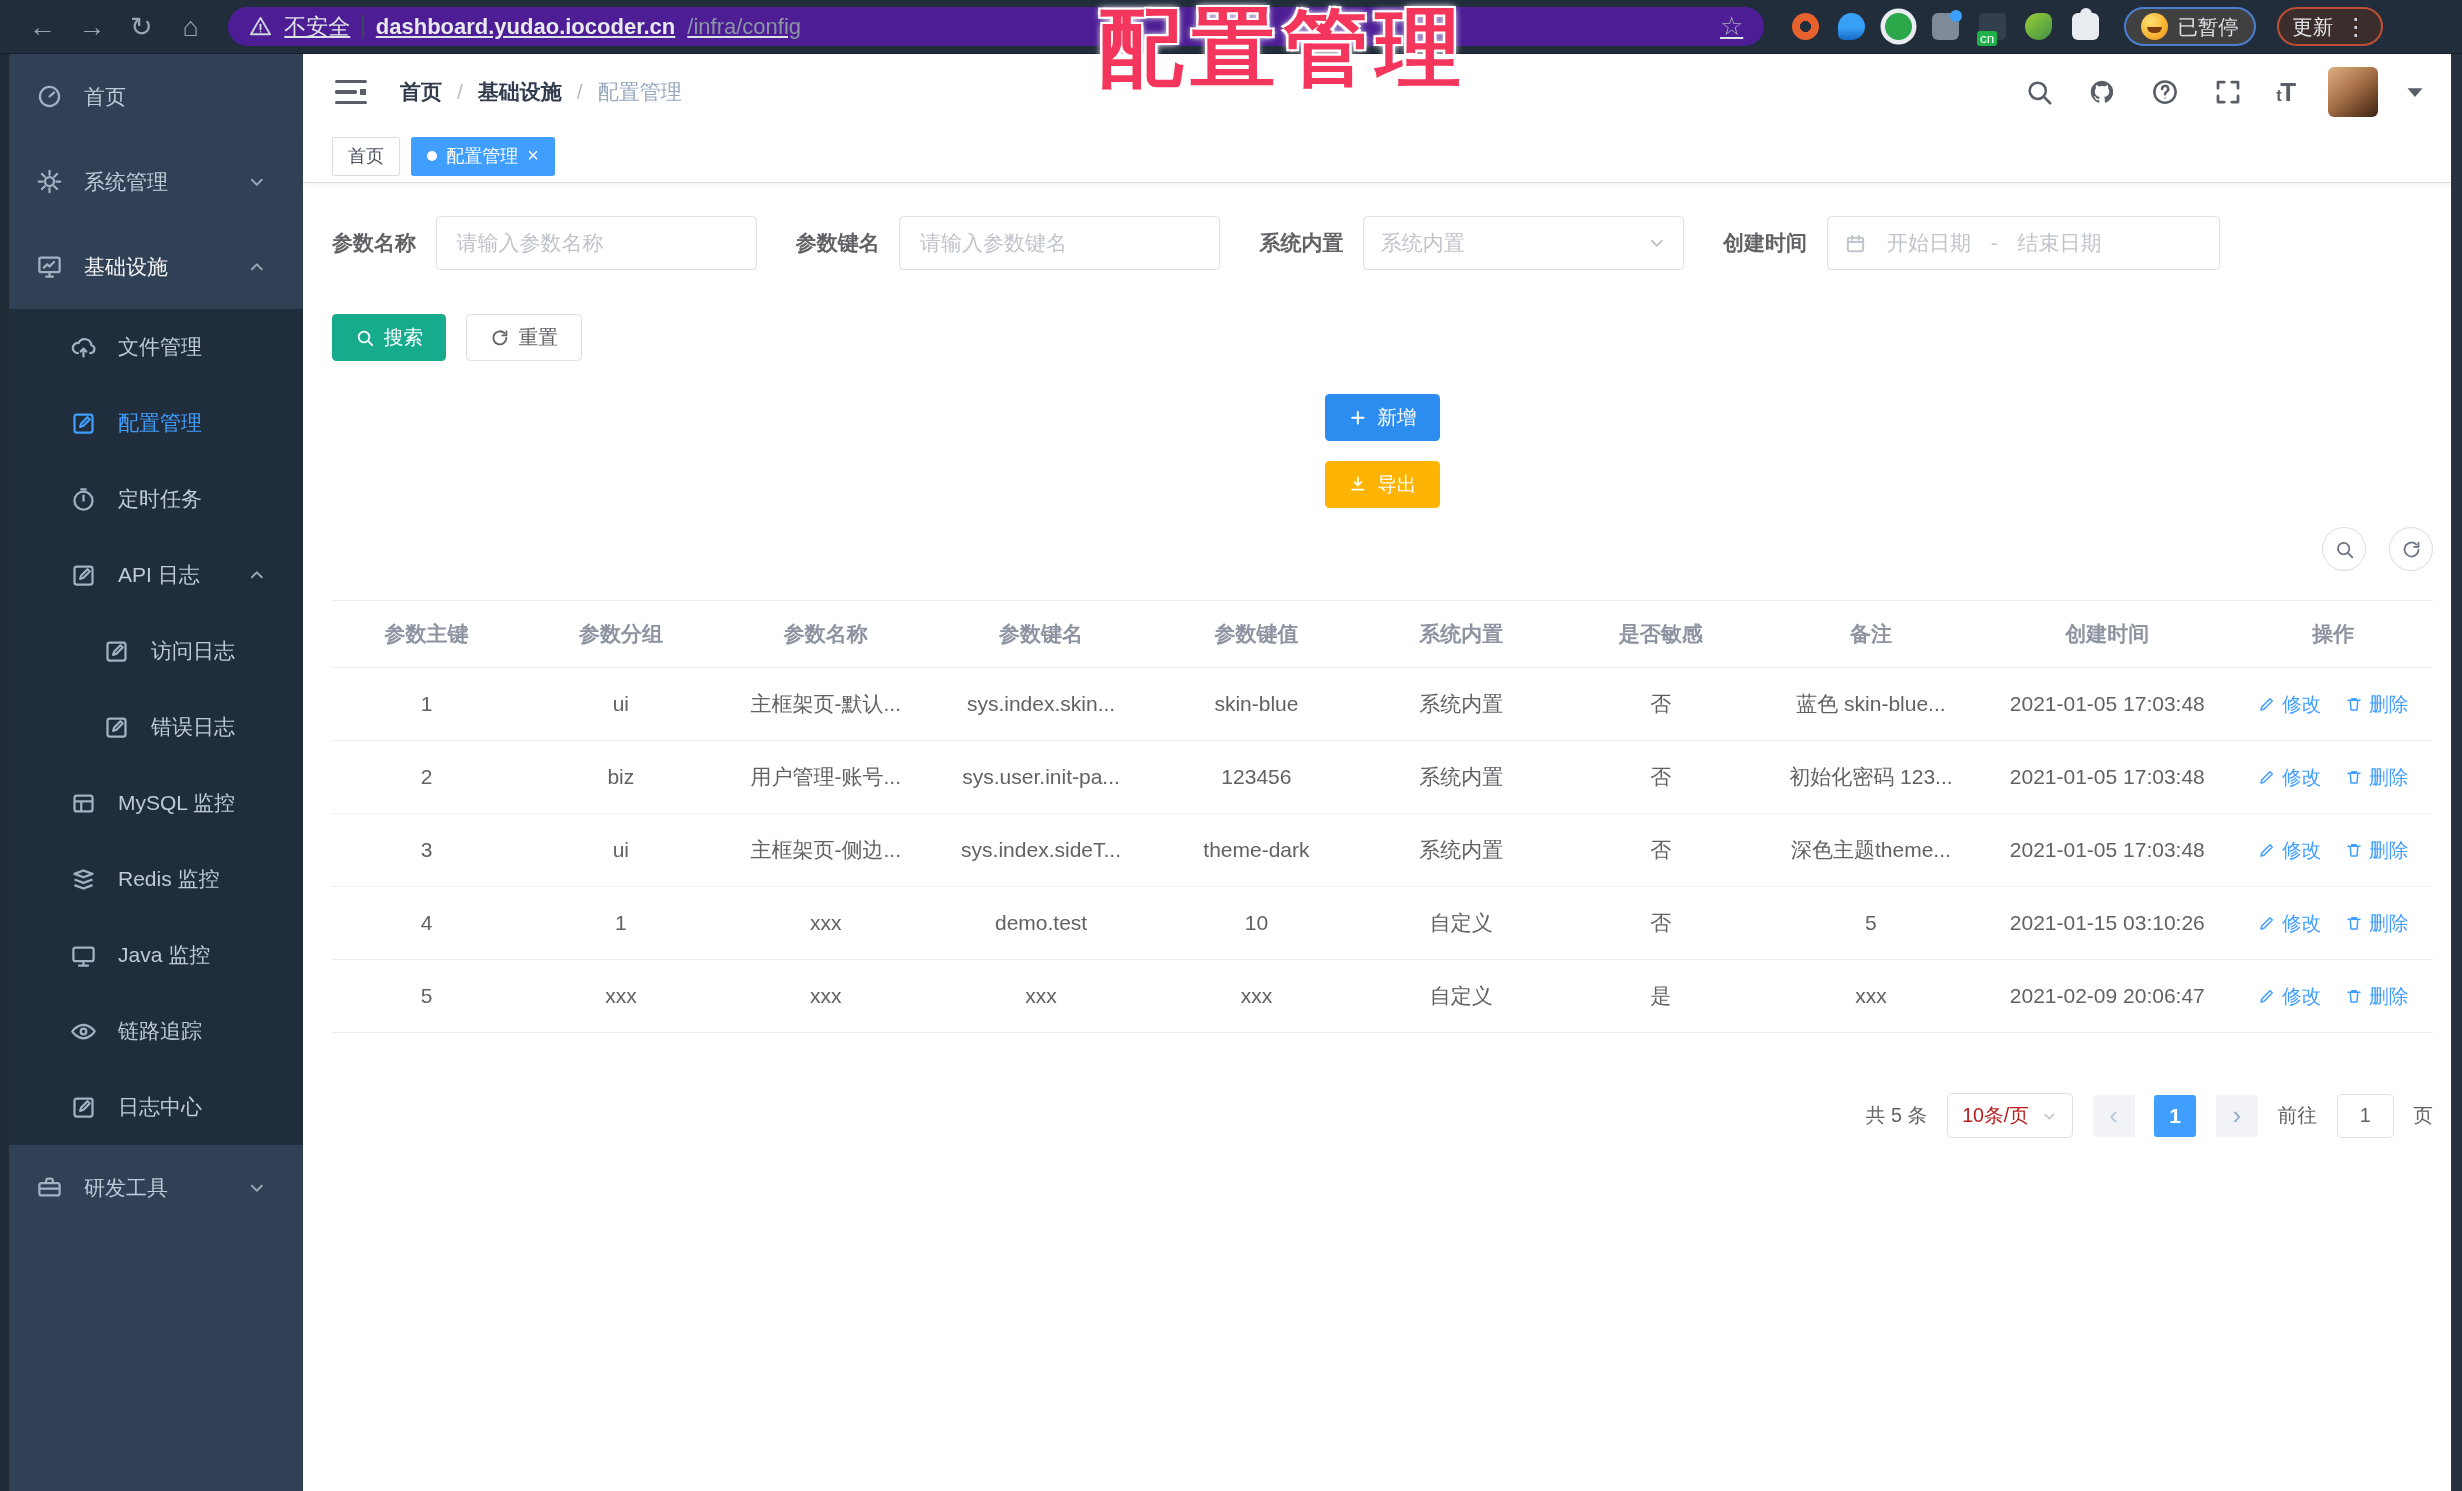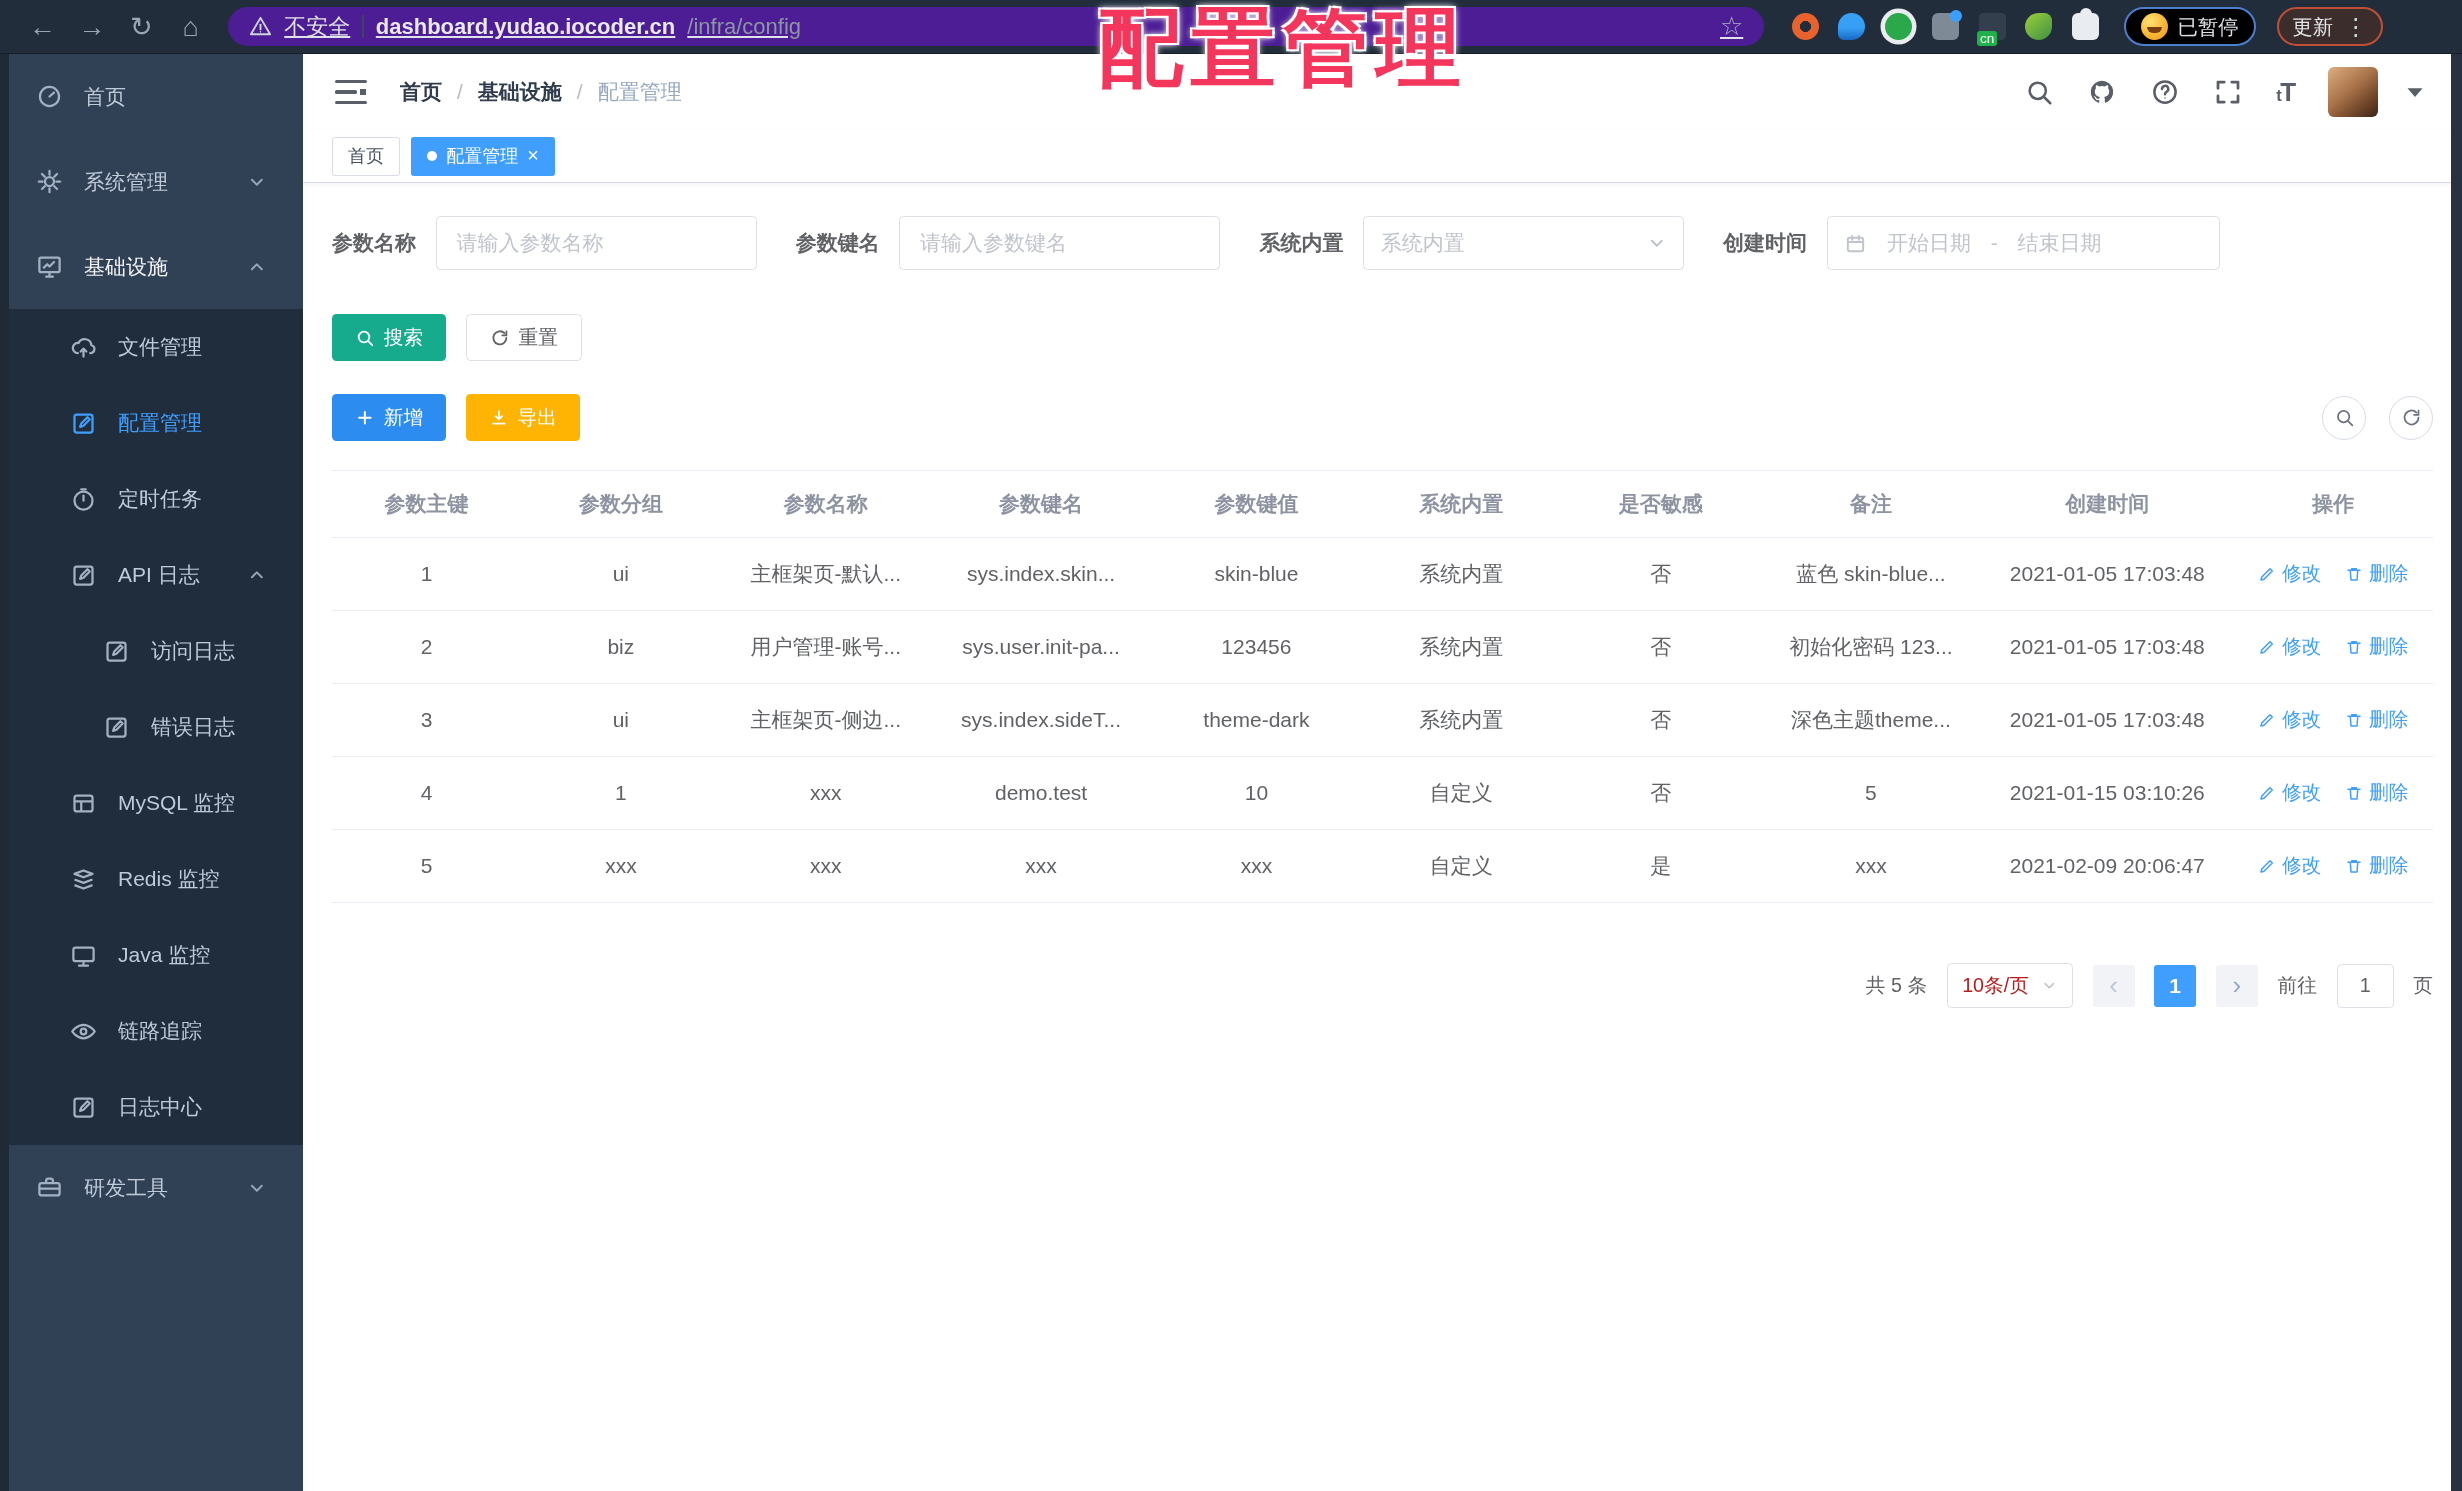--- a/index.html
+++ b/index.html
@@ -29,21 +29,21 @@
     border-radius:50%; background:#3aa0ff;}
   .ext.cn { background:#343f4d; border-radius:4.5px; position:relative;}
   .ext.cn::after { content:"cn"; position:absolute; left:-1.5px; bottom:-6px; background:#21b14b;
     color:#fff; font-size:13.6px; line-height:15px; padding:0 3px; border-radius:3px;}
   .ext.leaf { background:linear-gradient(140deg,#9ccf3a,#3f9142); border-radius:50% 7.6px 50% 50%;}
   .ext.puzzle { background:#e9edf2; border-radius:6px; position:relative;}
   .ext.puzzle::after { content:""; position:absolute; left:7.6px; top:-5.3px; width:12px; height:12px;
     border-radius:50%; background:#e9edf2;}
   .pause-pill { margin-left:21px; display:flex; align-items:center; gap:9px;
     border:2.3px solid #4a7fd0; border-radius:23px; padding:3.8px 15px; color:#dde1e6;
-    font-size:20.4px; background:#000000;}
+    font-size:20.4px; background:#404040;}
   .emoji-face { width:27px; height:27px; border-radius:50%;
     background:radial-gradient(circle at 35% 32%, #ffe173, #f6a83154 60%, #f0931f), #f7b731; position:relative;}
   .emoji-face::after{content:""; position:absolute; left:6px; top:13.6px; width:15px; height:6.8px;
     border-radius:0 0 7.6px 7.6px; background:#7a3d12;}
   .update-btn { margin-left:16.6px; display:flex; align-items:center; gap:10.6px;
     border:2.3px solid #c14f35; border-radius:21px; padding:3.8px 13.6px; color:#e4e7ea;
     font-size:20.4px; background:#3b2d2c;}
   .dots { color:#cfd5dc; font-size:24px;}
 
   
@@ -102,21 +102,21 @@
     font-size:21px; color:#606266; outline:none; font-family:inherit;}
   .f-input::placeholder { color:#c0c4cc;}
   .f-select { width:321px; height:54px; border:0.8px solid #dcdfe6; border-radius:4.5px; padding:0 16.6px;
     display:flex; align-items:center; color:#c0c4cc; font-size:21px; cursor:pointer;}
   .f-select .chev { margin-left:auto; font-size:19.7px; color:#c0c4cc;}
   .f-date { width:393px; height:54px; border:0.8px solid #dcdfe6; border-radius:4.5px; padding:0 16.6px;
     display:flex; align-items:center; gap:19.7px; color:#c0c4cc; font-size:21px; cursor:pointer;}
   .f-date .ic { font-size:23px;}
 
   .btn-row { margin-top:44px; display:flex; align-items:center; gap:19.7px;}
-  .btn-row.second { margin-top:33px;}
+  .btn-row.second { margin-top:33px;flex-direction:column;}
   .btn { height:47px; border-radius:4.5px; padding:0 23px; font-size:19.7px; display:flex;
     align-items:center; gap:9px; border:none; cursor:pointer; font-family:inherit; white-space:nowrap;}
   .btn .ic { font-size:19.7px;}
   .btn.search { background:#17ab8e; color:#fff;}
   .btn.reset { background:#fff; border:0.8px solid #dcdfe6; color:#606266;}
   .btn.add { background:#2d8cf0; color:#fff;}
   .btn.export { background:#ffb302; color:#fff;}
   .tool-circles { margin-left:auto; display:flex; gap:23px;}
   .circ { width:44px; height:44px; border-radius:50%; border:0.8px solid #d8dce5; background:#fff;
     color:#6b7280; display:flex; align-items:center; justify-content:center; font-size:21px; cursor:pointer;}

